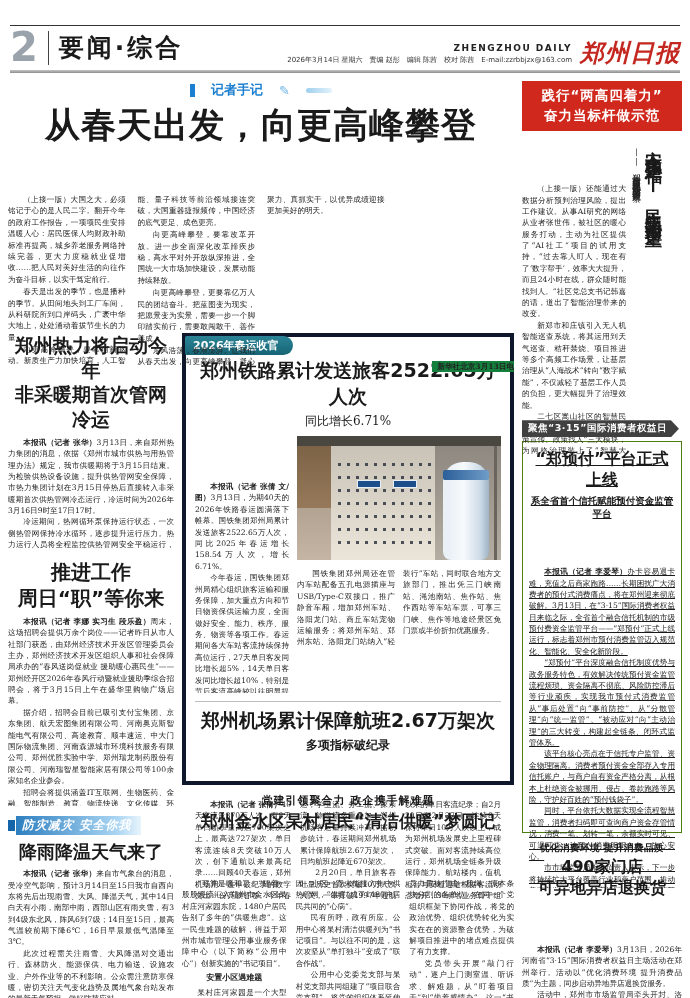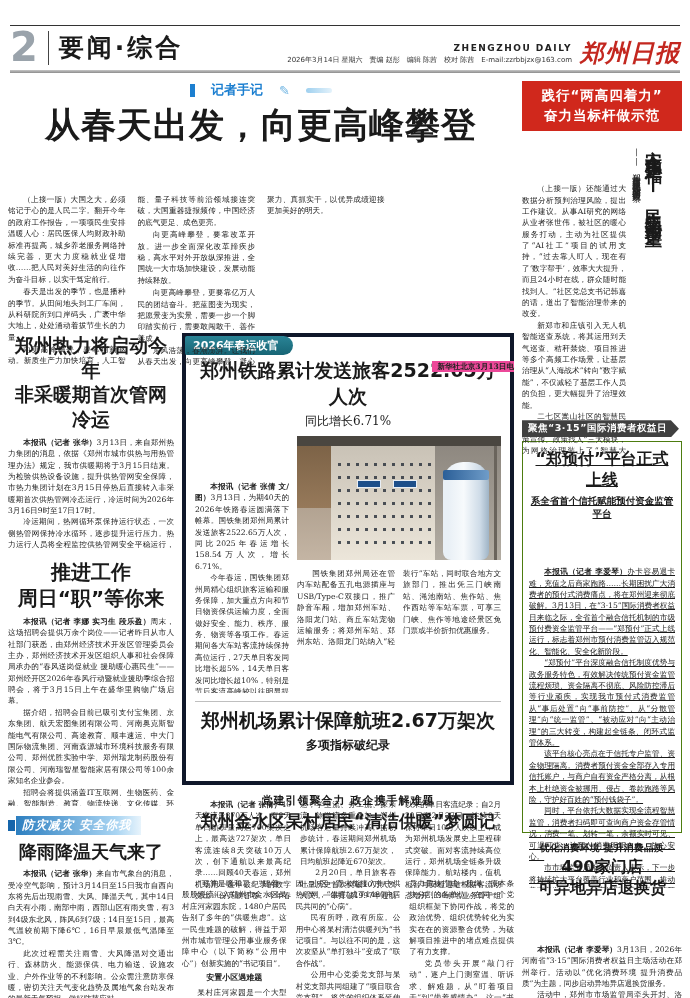--- a/index.html
+++ b/index.html
@@ -36,21 +36,21 @@
   
   .lead{ height:252px; position:relative; }
   .reporter-tag{ display:flex; align-items:center; gap:16px; width:max-content; margin:0 auto 3px; }
   .rt-bar{ width:5px; height:13px; background:#1c7fd0; }
   .rt-label{ font-size:13px; font-weight:bold; color:#1c7fd0; }
   .rt-pen{ font-size:13px; color:#6fb4e2; }
   .rt-swoosh{ width:26px; height:5px; background:linear-gradient(90deg,#9fd0ef,#e3f2fb); border-radius:3px; }
   .lead-headline{ font-size:35px; font-weight:bold; text-align:center; letter-spacing:1px; margin:2px 0 25px; }
   .lead-body{ height:178px; column-count:4; column-gap:12px; column-fill:auto; position:relative; }
   .lead-body p{ margin-bottom:1px; }
-  .lead-dateline{ position:absolute; right:0; bottom:0; background:#ec4899; font-weight:bold; padding-left:5px; }
+  .lead-dateline{ position:absolute; right:0; bottom:0; background:#15803d; font-weight:bold; padding-left:5px; }
 
   .lower{ display:flex; gap:8px; }
   .col-a{ width:166px; }
   .col-b{ width:332px; }
 
   
   .h2line{ font-size:19px; font-weight:bold; text-align:center; line-height:1.3; }
   .h2line.sm{ font-size:18px; }
   .art{ margin-bottom:10px; }
   .art .body-txt{ margin-top:5px; }

